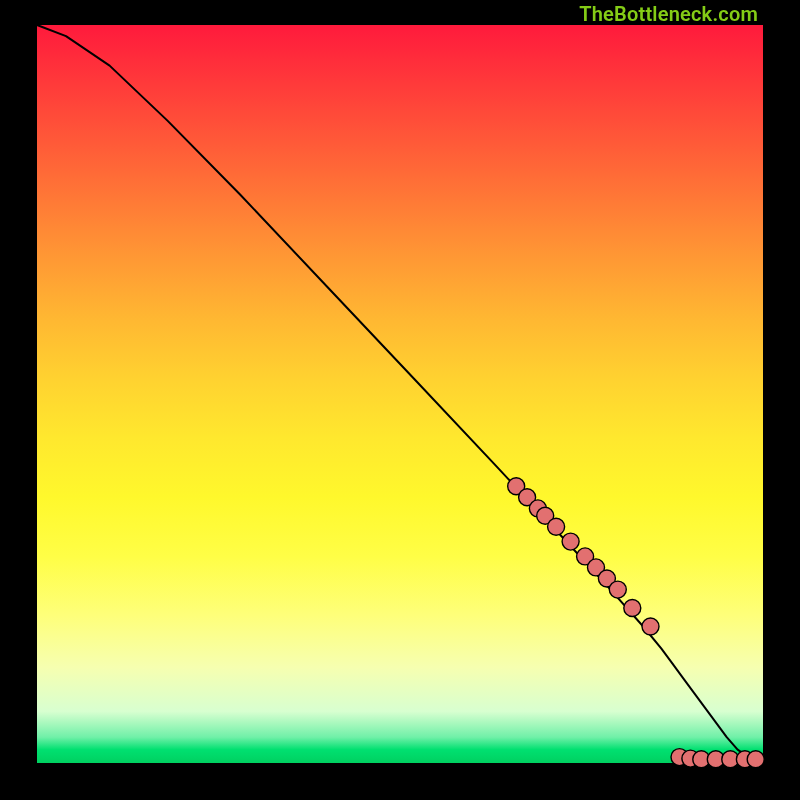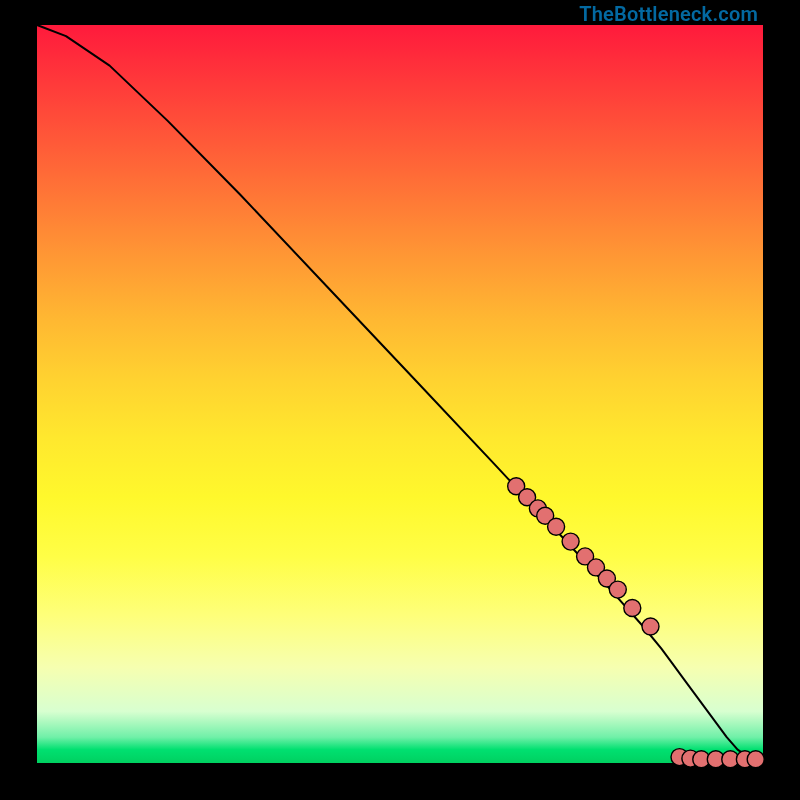--- a/index.html
+++ b/index.html
@@ -33,21 +33,21 @@
       #70f0a8 96.5%,
       #00e070 98.2%,
       #00d060 100%
     );
   }
   .watermark {
     position: absolute;
     top: 2px;
     right: 42px;
     font: 600 20px -apple-system, BlinkMacSystemFont, "Segoe UI", Roboto, Helvetica, Arial, sans-serif;
-    color: #0369a1;
+    color: #84cc16;
     letter-spacing: 0.2px;
     user-select: none;
   }
   svg.curve {
     position: absolute;
     left: 0; top: 0;
     width: 100%;
     height: 100%;
     overflow: visible;
   }

